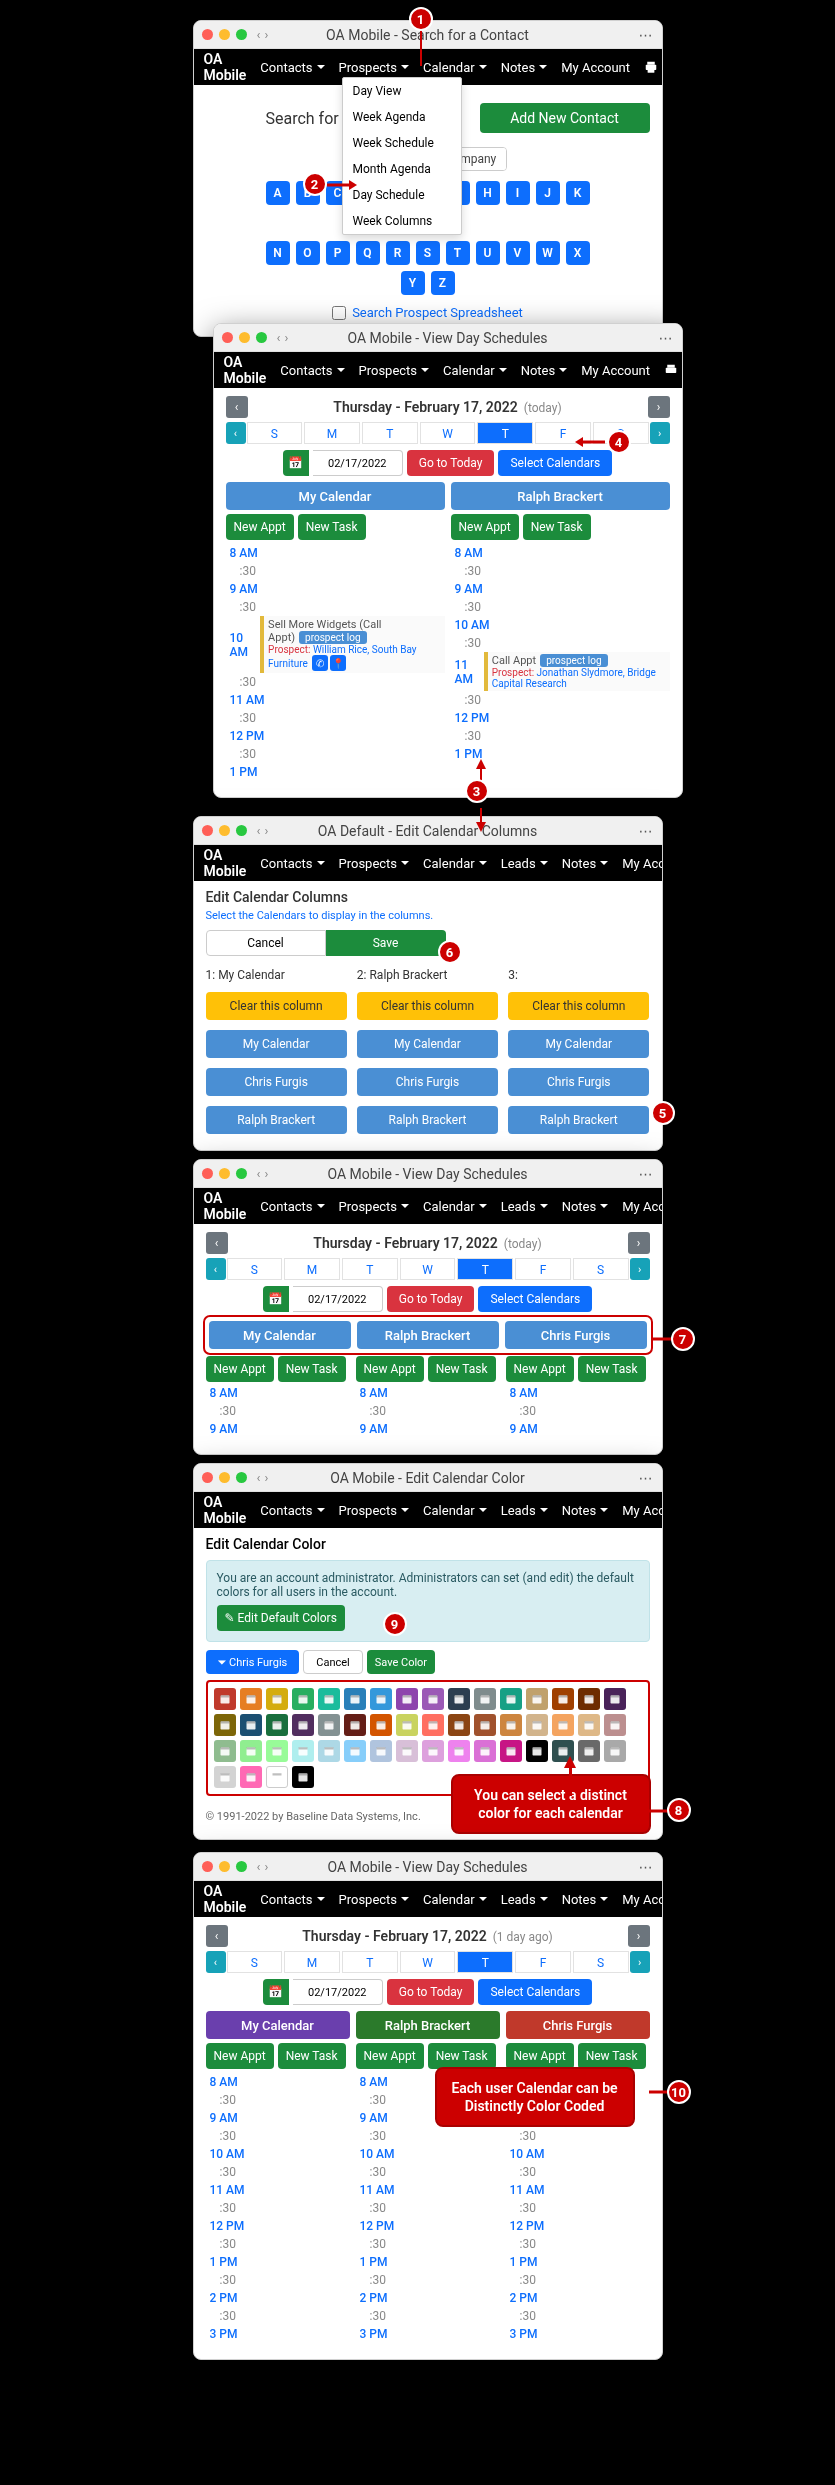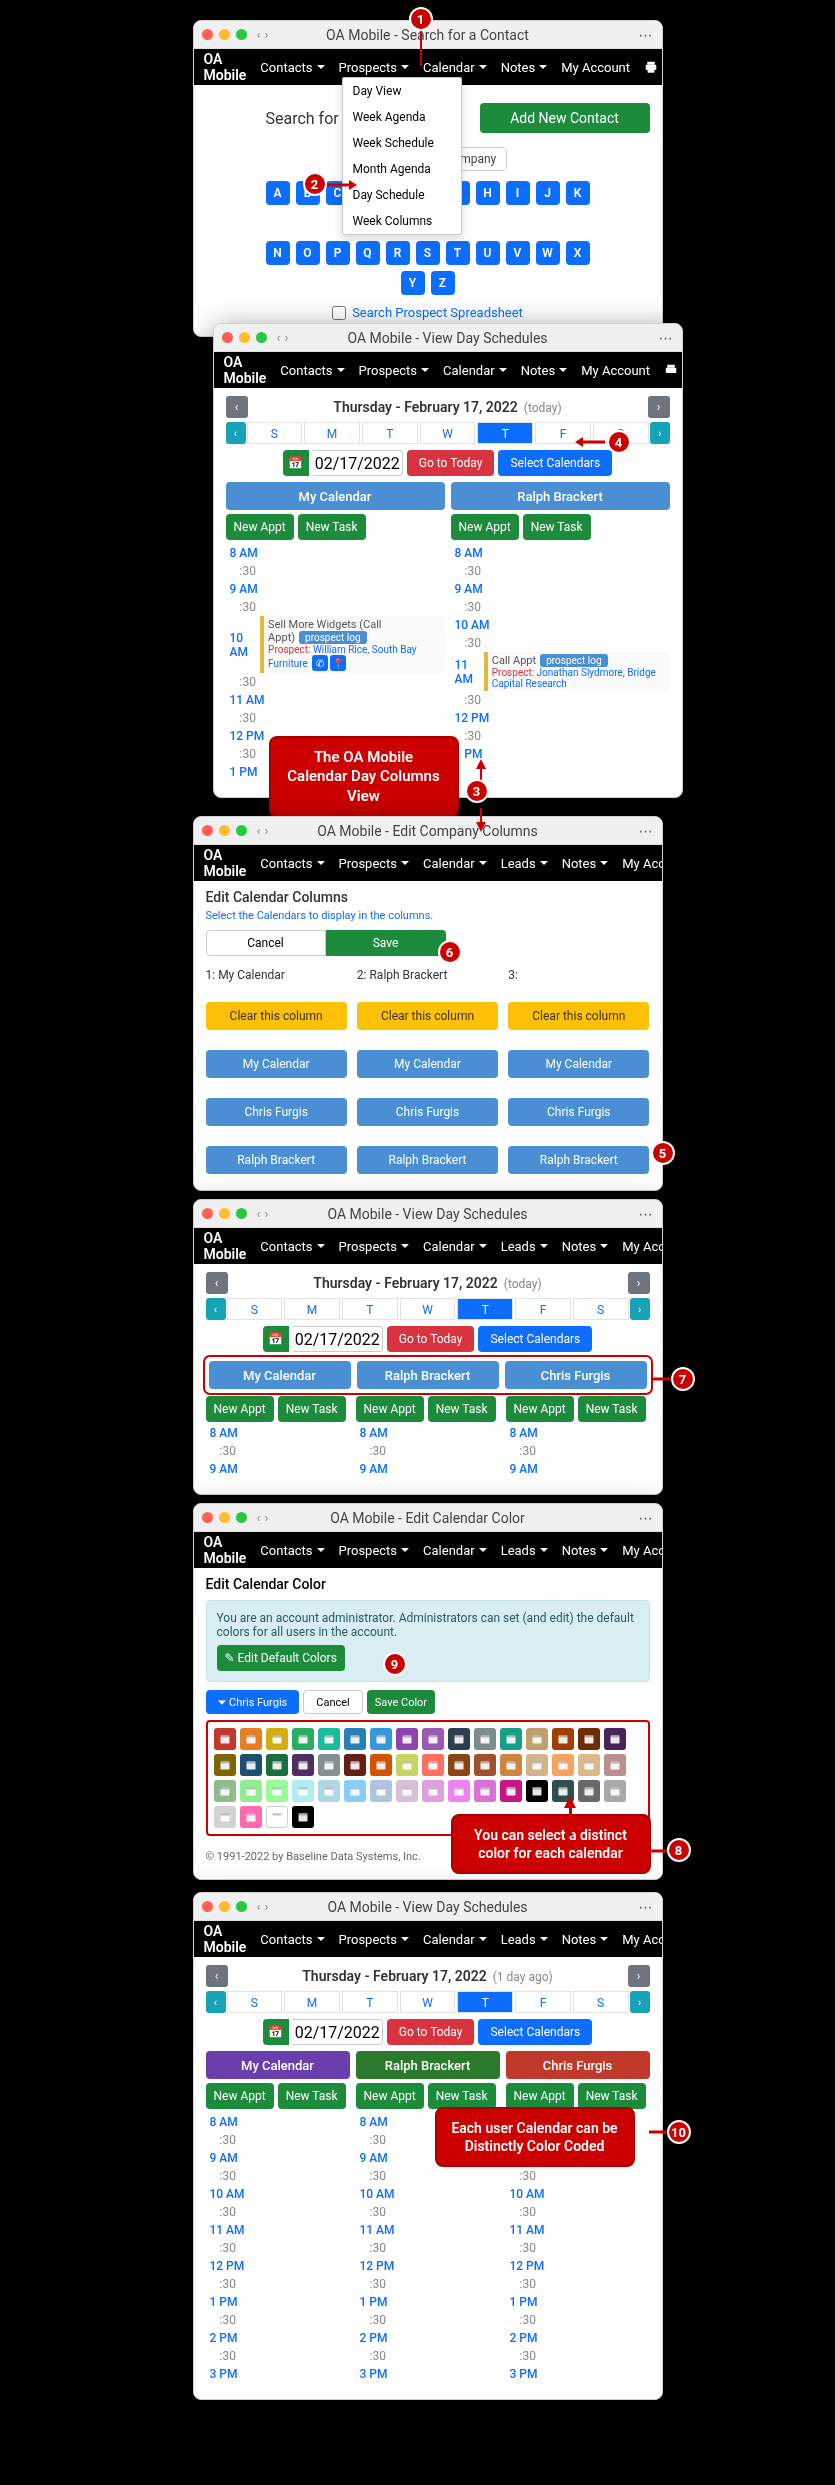--- a/index.html
+++ b/index.html
@@ -57,21 +57,21 @@
   .title-inner { display:inline-flex; align-items:baseline; gap:6px;}
   .sub-note { font-size:12px; color:#888; font-weight:400; }
 
   .dow-row { display:flex; margin-top:4px;}
   .dow-arrow { width:20px; height:22px; background:#17a2b8; color:#fff; display:flex; align-items:center; justify-content:center; font-size:11px; border-radius:3px;}
   .dow-cell { flex:1; text-align:center; background:#fff; color:#0d6efd; font-size:12px; height:22px; line-height:22px; border:1px solid #e2e2e2; margin:0 1px;}
   .dow-cell.active { background:#0d6efd; color:#fff; }
 
   .ctl-row { display:flex; gap:4px; justify-content:center; margin:6px 0; align-items:center; }
   .date-ico { background:#1c8c3c; color:#fff; width:26px; height:26px; display:flex; align-items:center; justify-content:center; border-radius:4px 0 0 4px; font-size:12px;}
-  .date-inp { border:1px solid #ccc; height:26px; width:90px; text-align:center; font-size:16px; border-radius:0 4px 4px 0; border-left:none;}
+  .date-inp { border:1px solid #ccc; height:26px; width:90px; text-align:center; font-size:11px; border-radius:0 4px 4px 0; border-left:none;}
   .btn-red { background:#d9333f; color:#fff; height:26px; font-size:12px; }
   .btn-blue { background:#0d6efd; color:#fff; height:26px; font-size:12px; }
 
   .cal-cols { display:flex; gap:6px; }
   .cal-col { flex:1; display:flex; flex-direction:column; gap:4px;}
   .col-hdr { height:28px; border-radius:4px; color:#fff; display:flex; align-items:center; justify-content:center; font-size:13px; font-weight:500; background:#4a8fd4;}
   .btn-row { display:flex; gap:4px; }
   .time-grid { font-size:12px; color:#555; }
   .time-row { height:18px; display:flex; align-items:center; padding-left:4px; position:relative;}
   .time-row .t { width:40px; color:#0d6efd; }
@@ -80,21 +80,21 @@
   .appt { position:relative; font-size:11px; }
   .appt .bar { position:absolute; left:0; top:0; bottom:0; width:4px; background:#e2b93b; }
   .appt-body { margin-left:4px; padding:2px 4px; background:#fafafa;}
   .tag { background:#4a8fd4; color:#fff; padding:1px 6px; border-radius:3px; font-size:10px; margin-left:4px;}
   .small-ico { display:inline-flex; width:16px; height:16px; background:#0d6efd; color:#fff; border-radius:3px; align-items:center; justify-content:center; font-size:10px; margin-left:2px;}
 
   .callout { position:absolute; background:#c00; color:#fff; border-radius:8px; padding:10px 14px; font-size:15px; font-weight:600; text-align:center; border:2px solid #a00; line-height:1.3;}
 
   
   .ec-cols { display:flex; gap:10px; }
-  .ec-col { flex:1; display:flex; flex-direction:column; gap:20px;}
+  .ec-col { flex:1; display:flex; flex-direction:column; gap:10px;}
   .ec-hdr { font-size:12px; color:#333;}
   .btn-wide { width:100%; height:28px; border-radius:4px; font-size:12px;}
   .btn-yellow { background:#ffc107; color:#333; }
   .btn-lblue { background:#4a8fd4; color:#fff; }
   .outline-red { outline:2px solid #c00; outline-offset:1px; border-radius:4px;}
 
   
   .info-box { background:#d8eef2; border:1px solid #c0e2e8; border-radius:4px; padding:10px; font-size:12px; color:#2a5a62; margin-bottom:8px;}
   .palette-wrap { border:2px solid #c00; border-radius:4px; padding:6px;}
   .palette { display:flex; flex-wrap:wrap; gap:4px; }
@@ -399,21 +399,20 @@
                 </div>
                 <div class="time-row">
                   <div class="t full">1 PM</div>
                 </div>
               </div>
         </div>
       </div>
     </div>
   </div>
 
-  <div class="callout" style="left:56px; bottom:-20px; width:190px;">The OA Mobile Calendar Day Columns View</div>
   <div class="badge" style="bottom:-5px; left:252px;">3</div>
 
   <div class="arrow-red" style="bottom:15px; left:262px;">
         <svg width="12" height="24">
           <polygon points="6,0 11,10 1,10" fill="#c00"></polygon>
           <rect x="5" y="8" width="2" height="16" fill="#c00"></rect>
         </svg>
       </div>
   <div class="arrow-red" style="bottom:-34px; left:262px;">
         <svg width="12" height="24">
@@ -436,21 +435,21 @@
     <div class="chrome">
       <div class="dots">
             <div class="dot r"></div>
             <div class="dot y"></div>
             <div class="dot g"></div>
           </div>
       <div class="chrome-nav">
             <span>‹</span>
             <span>›</span>
           </div>
-      <div class="chrome-title">OA Mobile - Edit Company Columns</div>
+      <div class="chrome-title">OA Default - Edit Calendar Columns</div>
       <div class="chrome-more">⋯</div>
     </div>
     <div class="topbar" id="tb3">
           <span class="brand">OA Mobile</span>
           <span class="menu-item">
             <span>Contacts</span>
             <span class="caret"></span>
           </span>
           <span class="menu-item">
             <span>Prospects</span>

